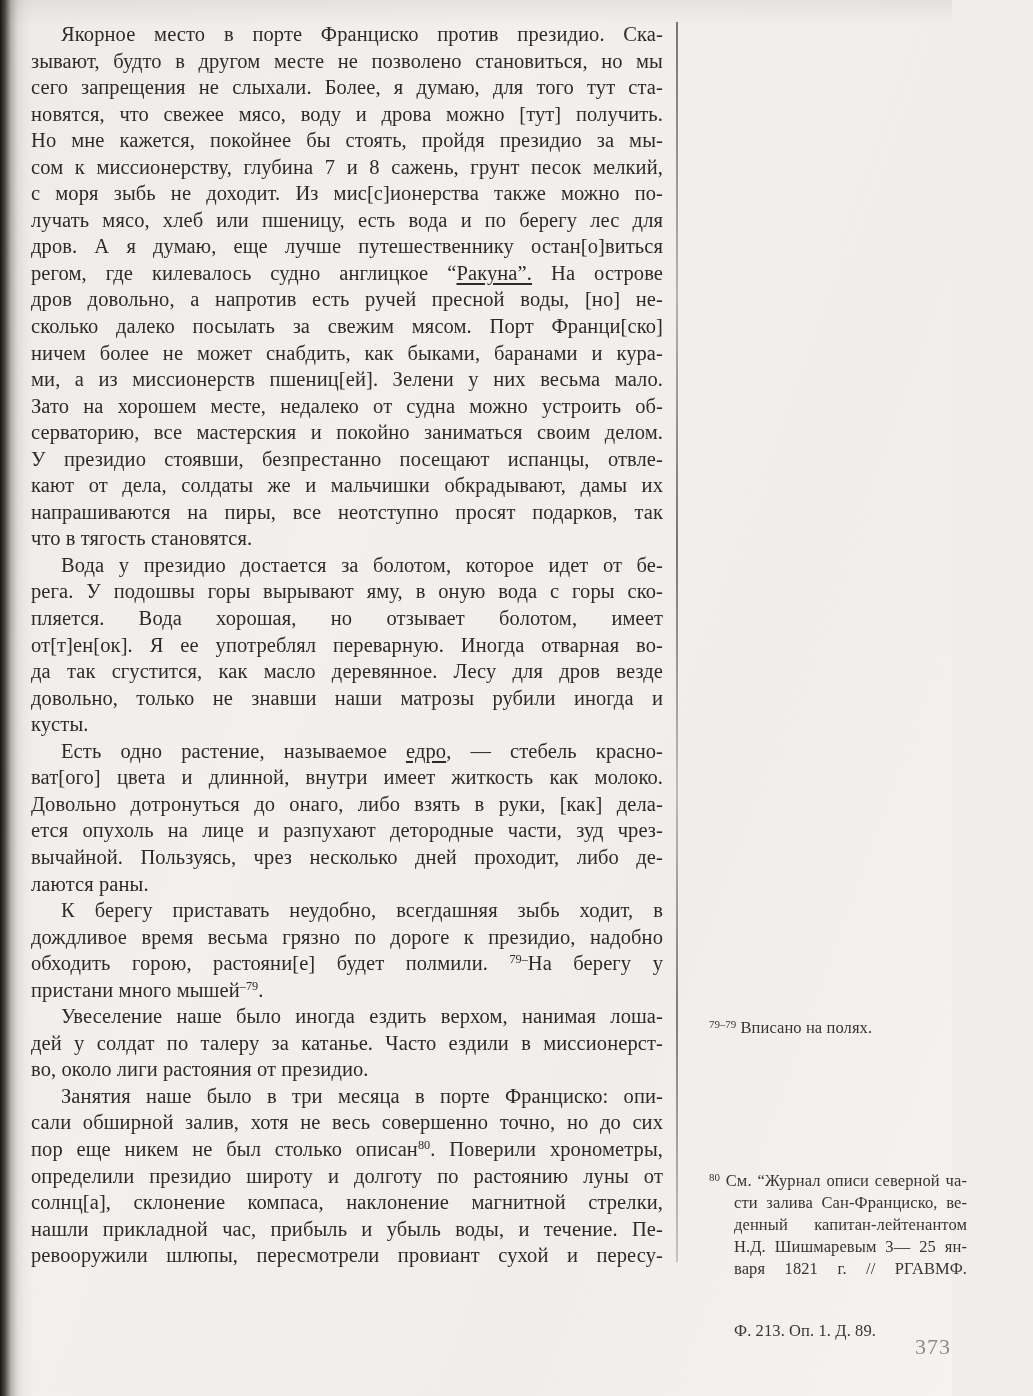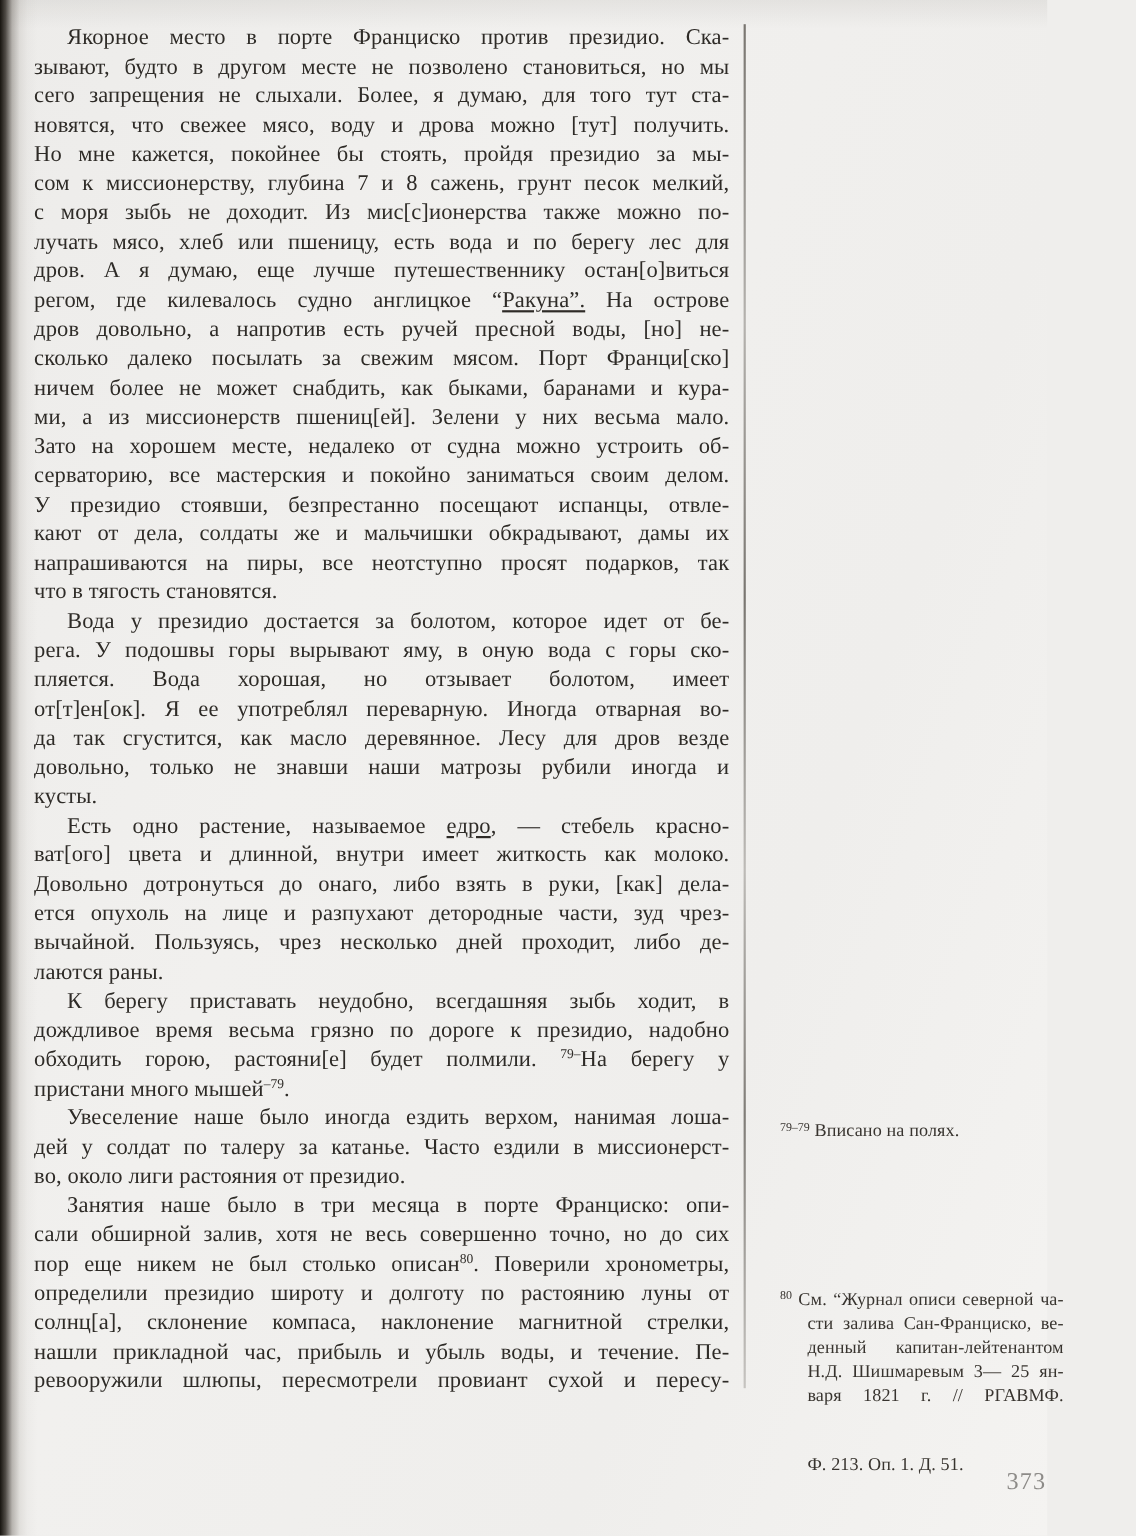--- a/index.html
+++ b/index.html
@@ -117,17 +117,17 @@
 
   <div class="mnote" id="note-0" style="top:977px;">
       <div class="nline first lastline"><sup class="nmark">79–79</sup> Вписано на полях.</div>
     </div>
   <div class="mnote" id="note-1" style="top:1170px;">
       <div class="nline first"><sup class="nmark">80</sup> См. “Журнал описи северной ча-</div>
       <div class="nline">сти залива Сан-Франциско, ве-</div>
       <div class="nline">денный капитан-лейтенантом</div>
       <div class="nline">Н.Д. Шишмаревым 3— 25 ян-</div>
       <div class="nline">варя 1821 г. // РГАВМФ.</div>
-      <div class="nline lastline">Ф. 213. Оп. 1. Д. 51.</div>
+      <div class="nline lastline">Ф. 213. Оп. 1. Д. 89.</div>
     </div>
 
   <div class="pagenum">373</div>
 </div>
 
 </body></html>

